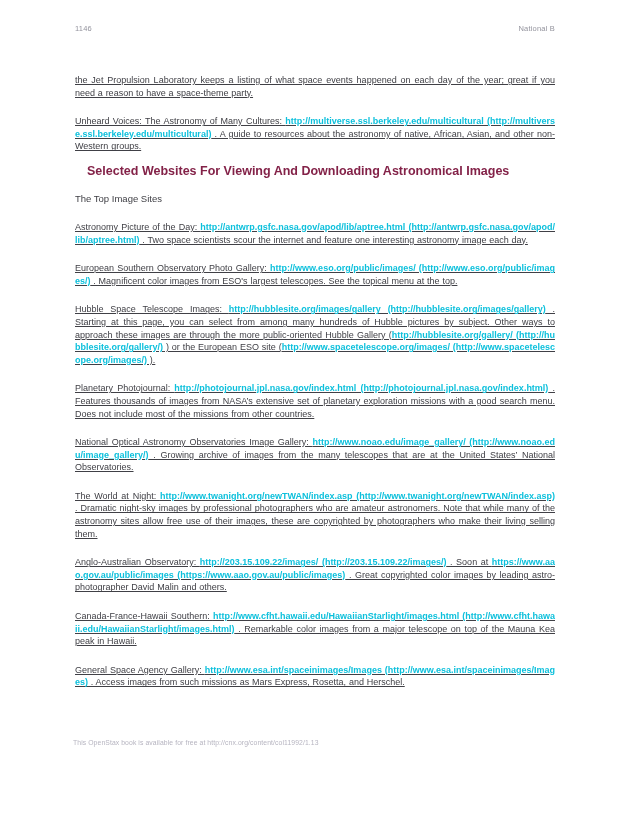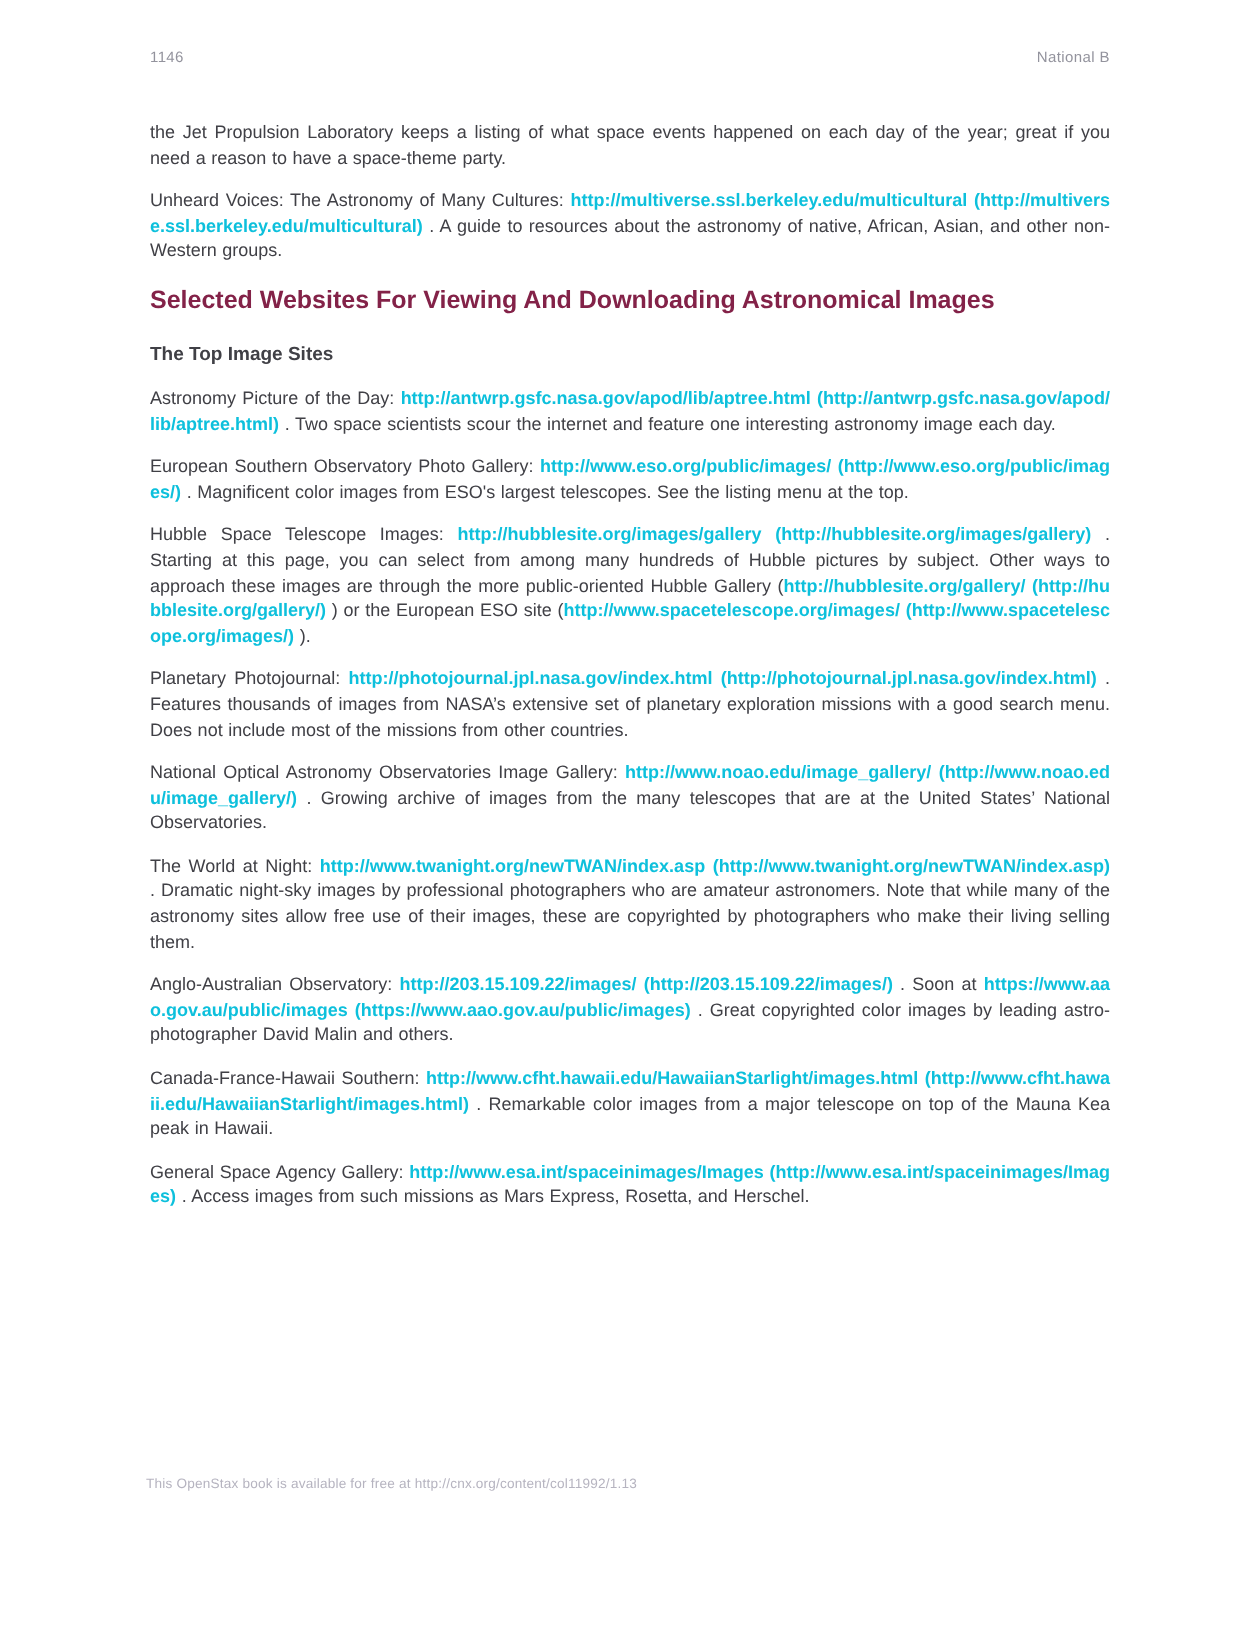--- a/index.html
+++ b/index.html
@@ -30,42 +30,43 @@
     position: absolute;
     top: 58px;
     left: 75px;
     width: 480px;
   }
   .para {
     font-size: 9px;
     line-height: 12.6px;
     color: var(--body, #404046);
     text-align: justify;
-    margin: 2px 0 9px 0;
+    margin: 16px 0 9px 0;
     word-spacing: 0.3px;
+    text-decoration: underline;
   }
   .doc-link {
     color: var(--link, #0dc0dc);
     font-weight: bold;
     text-decoration: none;
     word-break: break-all;
   }
   .section-heading {
     color: var(--heading, #832248);
     font-size: 12.5px;
     line-height: 17px;
     font-weight: bold;
-    margin: 10px 0 12px 0;
+    margin: 10px 0 12px 12px;
     white-space: nowrap;
   }
   .subsection-heading {
     color: var(--body, #404046);
     font-size: 9.5px;
     line-height: 13px;
-    font-weight: bold;
+    font-weight: normal;
     margin: 10px 0 9px 0;
   }
   .page-footer {
     position: absolute;
     bottom: 22px;
     left: 73px;
     font-size: 6.8px;
     color: var(--footer, #b6b4c0);
     letter-spacing: 0.1px;
   }
@@ -78,21 +79,21 @@
     <span>1146</span>
     <span>National B</span>
   </header>
 
   <main class="content" id="content">
       <p class="para"><span>the Jet Propulsion Laboratory keeps a listing of what space events happened on each day of the year; great if you need a reason to have a space-theme party.</span></p>
       <p class="para"><span>Unheard Voices: The Astronomy of Many Cultures: </span><a class="doc-link" href="#">http://multiverse.ssl.berkeley.edu/multicultural (http://multiverse.ssl.berkeley.edu/multicultural)</a><span> . A guide to resources about the astronomy of native, African, Asian, and other non-Western groups.</span></p>
       <h1 class="section-heading">Selected Websites For Viewing And Downloading Astronomical Images</h1>
       <h2 class="subsection-heading">The Top Image Sites</h2>
       <p class="para"><span>Astronomy Picture of the Day: </span><a class="doc-link" href="#">http://antwrp.gsfc.nasa.gov/apod/lib/aptree.html (http://antwrp.gsfc.nasa.gov/apod/lib/aptree.html)</a><span> . Two space scientists scour the internet and feature one interesting astronomy image each day.</span></p>
-      <p class="para"><span>European Southern Observatory Photo Gallery: </span><a class="doc-link" href="#">http://www.eso.org/public/images/ (http://www.eso.org/public/images/)</a><span> . Magnificent color images from ESO's largest telescopes. See the listing menu at the top.</span></p>
+      <p class="para"><span>European Southern Observatory Photo Gallery: </span><a class="doc-link" href="#">http://www.eso.org/public/images/ (http://www.eso.org/public/images/)</a><span> . Magnificent color images from ESO's largest telescopes. See the topical menu at the top.</span></p>
       <p class="para"><span>Hubble Space Telescope Images: </span><a class="doc-link" href="#">http://hubblesite.org/images/gallery (http://hubblesite.org/images/gallery)</a><span> . Starting at this page, you can select from among many hundreds of Hubble pictures by subject. Other ways to approach these images are through the more public-oriented Hubble Gallery (</span><a class="doc-link" href="#">http://hubblesite.org/gallery/ (http://hubblesite.org/gallery/)</a><span> ) or the European ESO site (</span><a class="doc-link" href="#">http://www.spacetelescope.org/images/ (http://www.spacetelescope.org/images/)</a><span> ).</span></p>
       <p class="para"><span>Planetary Photojournal: </span><a class="doc-link" href="#">http://photojournal.jpl.nasa.gov/index.html (http://photojournal.jpl.nasa.gov/index.html)</a><span> . Features thousands of images from NASA’s extensive set of planetary exploration missions with a good search menu. Does not include most of the missions from other countries.</span></p>
       <p class="para"><span>National Optical Astronomy Observatories Image Gallery: </span><a class="doc-link" href="#">http://www.noao.edu/image_gallery/ (http://www.noao.edu/image_gallery/)</a><span> . Growing archive of images from the many telescopes that are at the United States’ National Observatories.</span></p>
       <p class="para"><span>The World at Night: </span><a class="doc-link" href="#">http://www.twanight.org/newTWAN/index.asp (http://www.twanight.org/newTWAN/index.asp)</a><span> . Dramatic night-sky images by professional photographers who are amateur astronomers. Note that while many of the astronomy sites allow free use of their images, these are copyrighted by photographers who make their living selling them.</span></p>
       <p class="para"><span>Anglo-Australian Observatory: </span><a class="doc-link" href="#">http://203.15.109.22/images/ (http://203.15.109.22/images/)</a><span> . Soon at </span><a class="doc-link" href="#">https://www.aao.gov.au/public/images (https://www.aao.gov.au/public/images)</a><span> . Great copyrighted color images by leading astro-photographer David Malin and others.</span></p>
       <p class="para"><span>Canada-France-Hawaii Southern: </span><a class="doc-link" href="#">http://www.cfht.hawaii.edu/HawaiianStarlight/images.html (http://www.cfht.hawaii.edu/HawaiianStarlight/images.html)</a><span> . Remarkable color images from a major telescope on top of the Mauna Kea peak in Hawaii.</span></p>
       <p class="para"><span>General Space Agency Gallery: </span><a class="doc-link" href="#">http://www.esa.int/spaceinimages/Images (http://www.esa.int/spaceinimages/Images)</a><span> . Access images from such missions as Mars Express, Rosetta, and Herschel.</span></p>
     </main>
 
   <footer class="page-footer">

